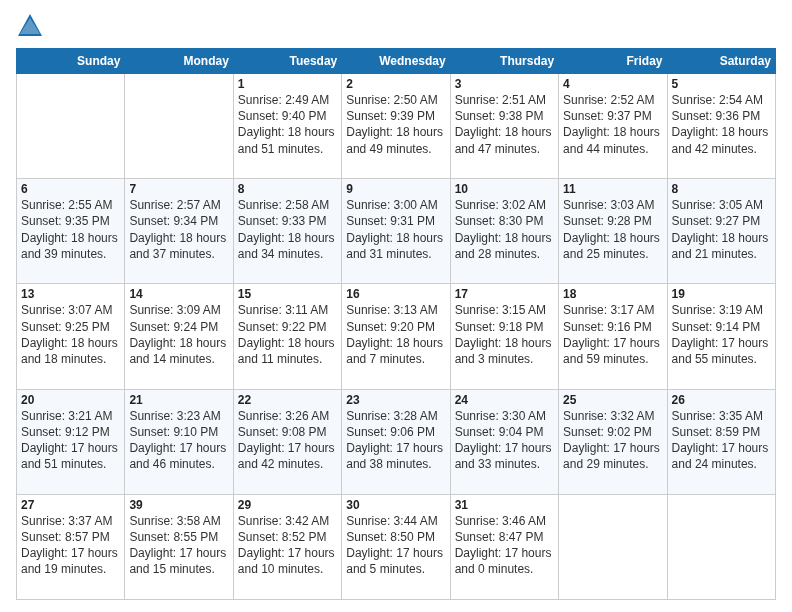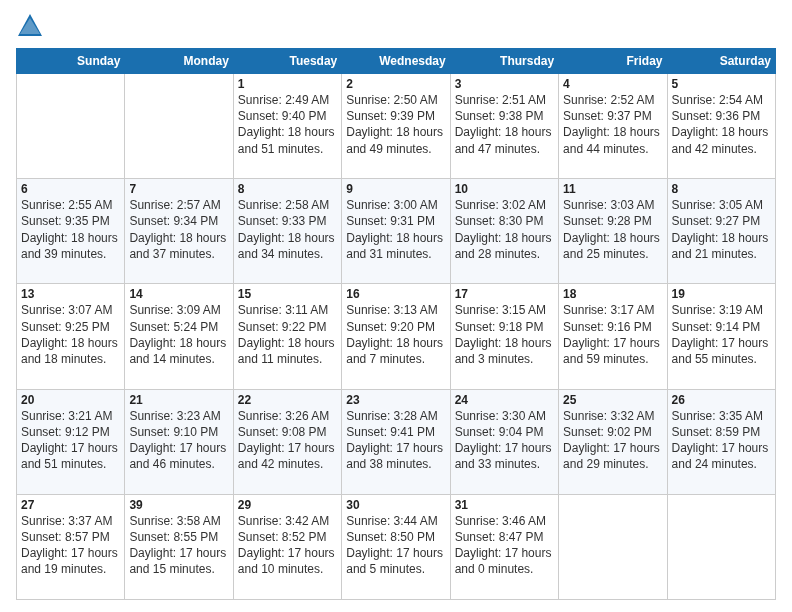--- a/index.html
+++ b/index.html
@@ -235,21 +235,21 @@
           <td>
             <span class="day-num">13</span>
             <div class="day-info">Sunrise: 3:07 AM
 Sunset: 9:25 PM
 Daylight: 18 hours
 and 18 minutes.</div>
           </td>
           <td>
             <span class="day-num">14</span>
             <div class="day-info">Sunrise: 3:09 AM
-Sunset: 5:24 PM
+Sunset: 9:24 PM
 Daylight: 18 hours
 and 14 minutes.</div>
           </td>
           <td>
             <span class="day-num">15</span>
             <div class="day-info">Sunrise: 3:11 AM
 Sunset: 9:22 PM
 Daylight: 18 hours
 and 11 minutes.</div>
           </td>
@@ -300,21 +300,21 @@
           <td>
             <span class="day-num">22</span>
             <div class="day-info">Sunrise: 3:26 AM
 Sunset: 9:08 PM
 Daylight: 17 hours
 and 42 minutes.</div>
           </td>
           <td>
             <span class="day-num">23</span>
             <div class="day-info">Sunrise: 3:28 AM
-Sunset: 9:41 PM
+Sunset: 9:06 PM
 Daylight: 17 hours
 and 38 minutes.</div>
           </td>
           <td>
             <span class="day-num">24</span>
             <div class="day-info">Sunrise: 3:30 AM
 Sunset: 9:04 PM
 Daylight: 17 hours
 and 33 minutes.</div>
           </td>

